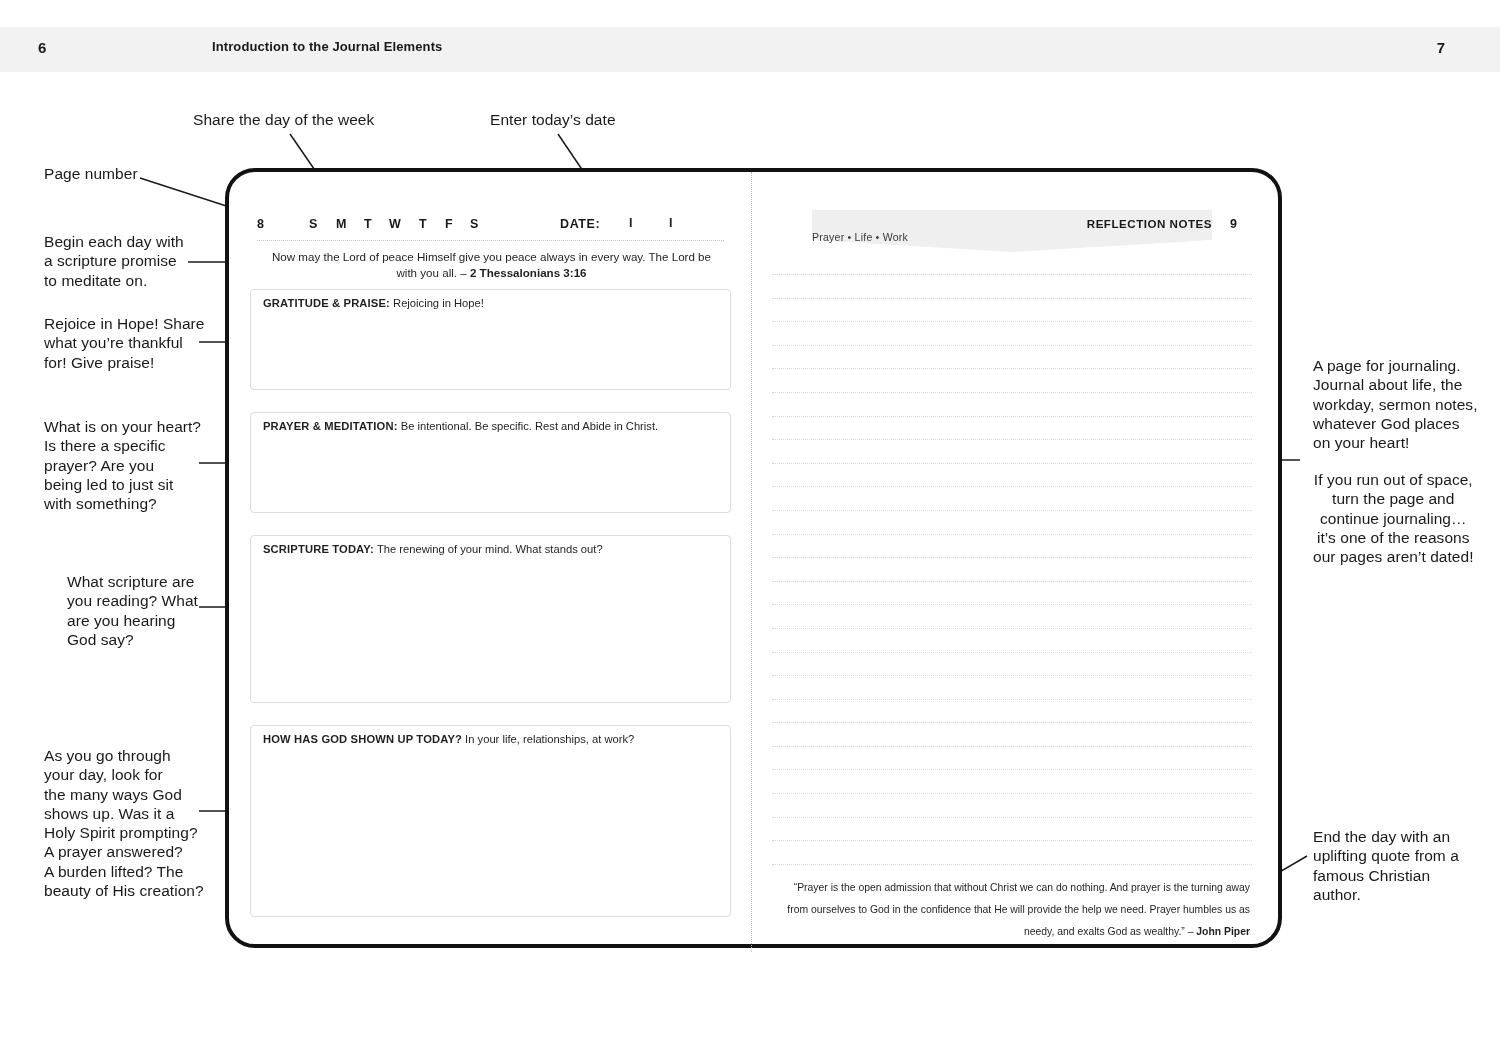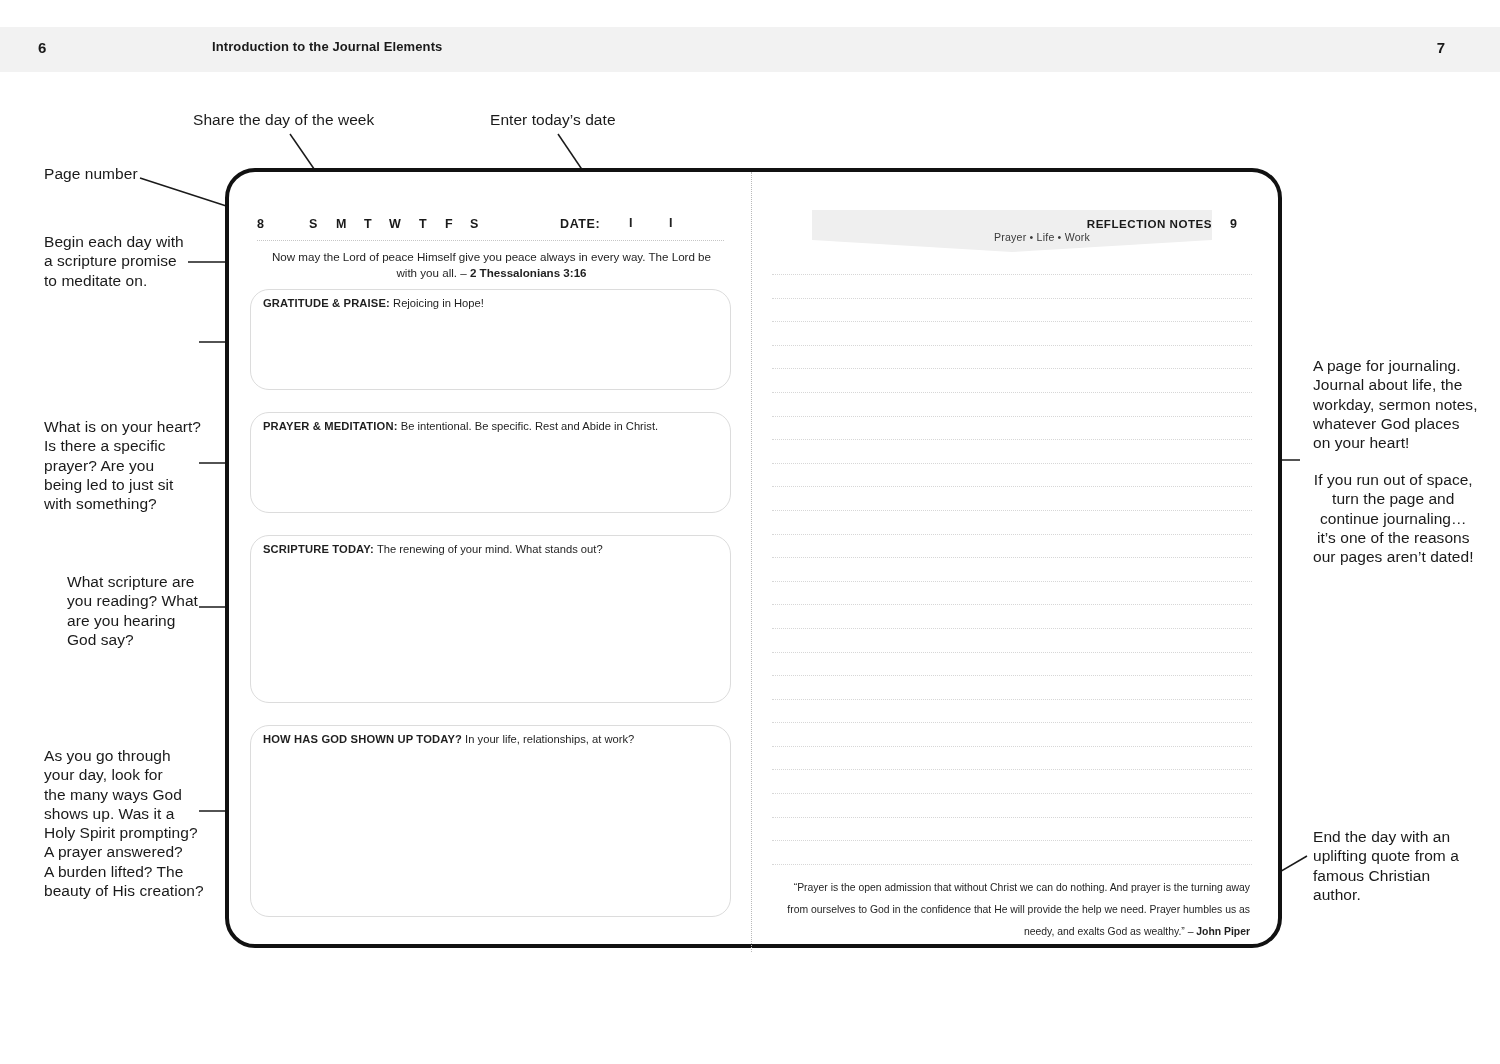--- a/index.html
+++ b/index.html
@@ -93,21 +93,21 @@
     text-align: center;
     font-size: 11.6px; line-height: 15.5px; color: #1f1f1f;
   }
   .verse b { font-weight: 700; }
 
   .field-box {
     position: absolute;
     left: 21px;
     width: 481px;
     border: 1px solid #dcdcdc;
-    border-radius: 19px;
+    border-radius: 4px;
     background: #fff;
   }
   .field-label {
     position: absolute; left: 12px; top: 6px;
     font-size: 11.2px; line-height: 14px; color: #1f1f1f;
     white-space: nowrap;
   }
   .field-label b { font-weight: 700; letter-spacing: .15px; }
 
   
@@ -120,21 +120,21 @@
     width: 400px; height: 42px;
   }
   .banner-svg { display: block; width: 400px; height: 42px; }
   .banner-title {
     position: absolute; left: 0; top: 7px; width: 400px;
     text-align: right;
     font-size: 11.6px; font-weight: 700; letter-spacing: .5px; color: #1a1a1a;
   }
   .banner-sub {
     position: absolute; left: 0; top: 21px; width: 460px;
-    text-align: center;
+    text-align: left;
     font-size: 10.6px; letter-spacing: .2px; color: #3a3a3a;
   }
   .refl-folio {
     position: absolute; left: 478px; top: 45px;
     font-size: 12.5px; font-weight: 700;
   }
   .lines { position: absolute; left: 20px; top: 102px; width: 480px; }
   .note-line {
     height: 0; border-top: 1px dotted #d7d7d7;
     margin-bottom: 22.6px;
@@ -156,20 +156,23 @@
     <span class="chapter-title">Introduction to the Journal Elements</span>
     <span class="folio-right">7</span>
   </div>
 
   <div class="callout" style="left:193px; top:110px;">Share the day of the week</div>
   <div class="callout" style="left:490px; top:110px;">Enter today’s date</div>
   <div class="callout" style="left:44px; top:164px;">Page number</div>
   <div class="callout" style="left:44px; top:232px;">Begin each day with
 a scripture promise
 to meditate on.</div>
+  <div class="callout" style="left:44px; top:314px;">Rejoice in Hope! Share
+what you’re thankful
+for! Give praise!</div>
   <div class="callout" style="left:44px; top:417px;">What is on your heart?
 Is there a specific
 prayer? Are you
 being led to just sit
 with something?</div>
   <div class="callout" style="left:44px; top:572px;margin-left:23px;">What scripture are
 you reading? What
 are you hearing
 God say?</div>
   <div class="callout" style="left:44px; top:746px;">As you go through

